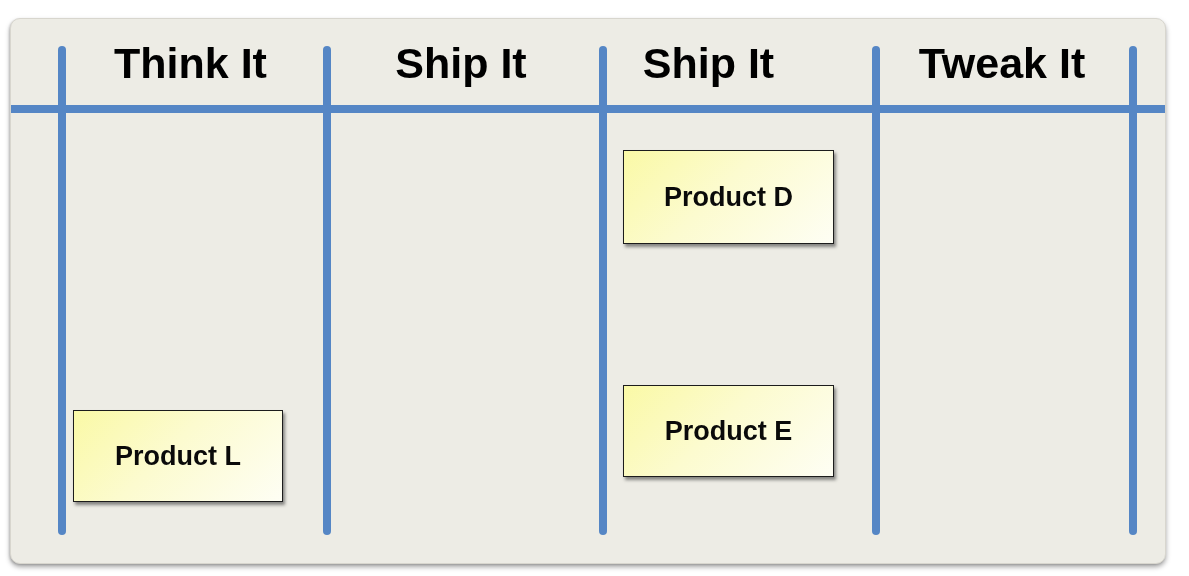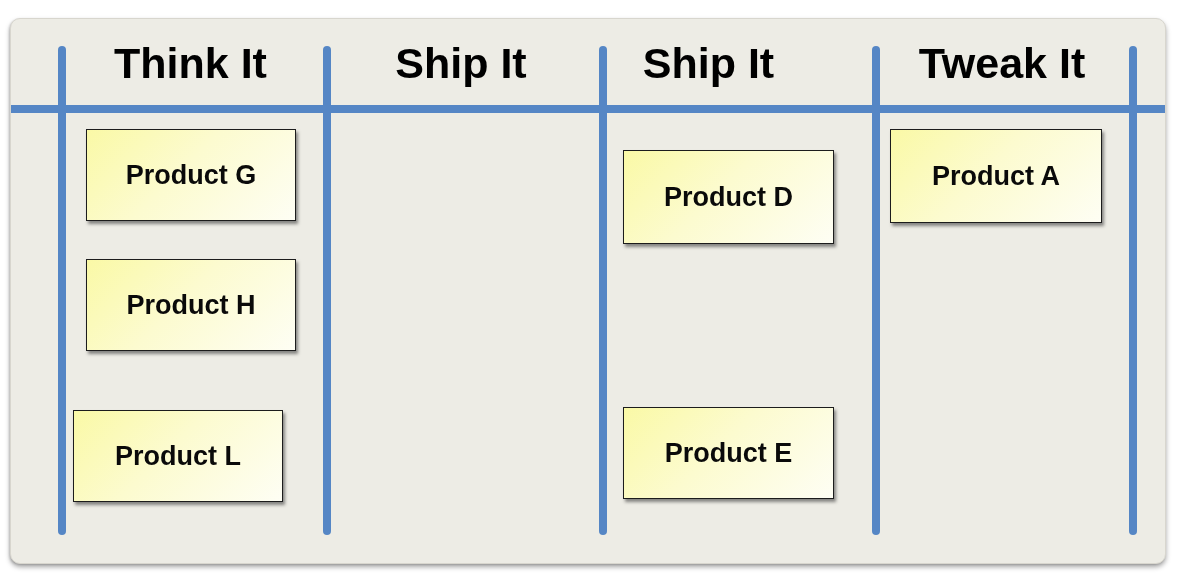--- a/index.html
+++ b/index.html
@@ -75,23 +75,20 @@
   <div class="vline" style="left:861px"></div>
   <div class="vline" style="left:1118px"></div>
 
   <div class="hline"></div>
 
   <div class="col-header" style="left:47px;  width:265px">Think It</div>
   <div class="col-header" style="left:312px; width:276px">Ship It</div>
   <div class="col-header" style="left:588px; width:219px">Ship It</div>
   <div class="col-header" style="left:861px; width:260px">Tweak It</div>
 
-  <div class="card" style="left:75px;  top:110px; width:208px; height:90px">Product G</div>
-  <div class="card" style="left:75px;  top:240px; width:208px; height:90px">Product H</div>
   <div class="card" style="left:62px;  top:391px; width:208px; height:90px">Product L</div>
 
 
   <div class="card" style="left:612px; top:131px; width:209px; height:92px">Product D</div>
-  <div class="card" style="left:612px; top:388px; width:209px; height:90px">Product E</div>
+  <div class="card" style="left:612px; top:366px; width:209px; height:90px">Product E</div>
 
-  <div class="card" style="left:879px; top:110px; width:210px; height:92px">Product A</div>
 
 </div>
 
 </body></html>

